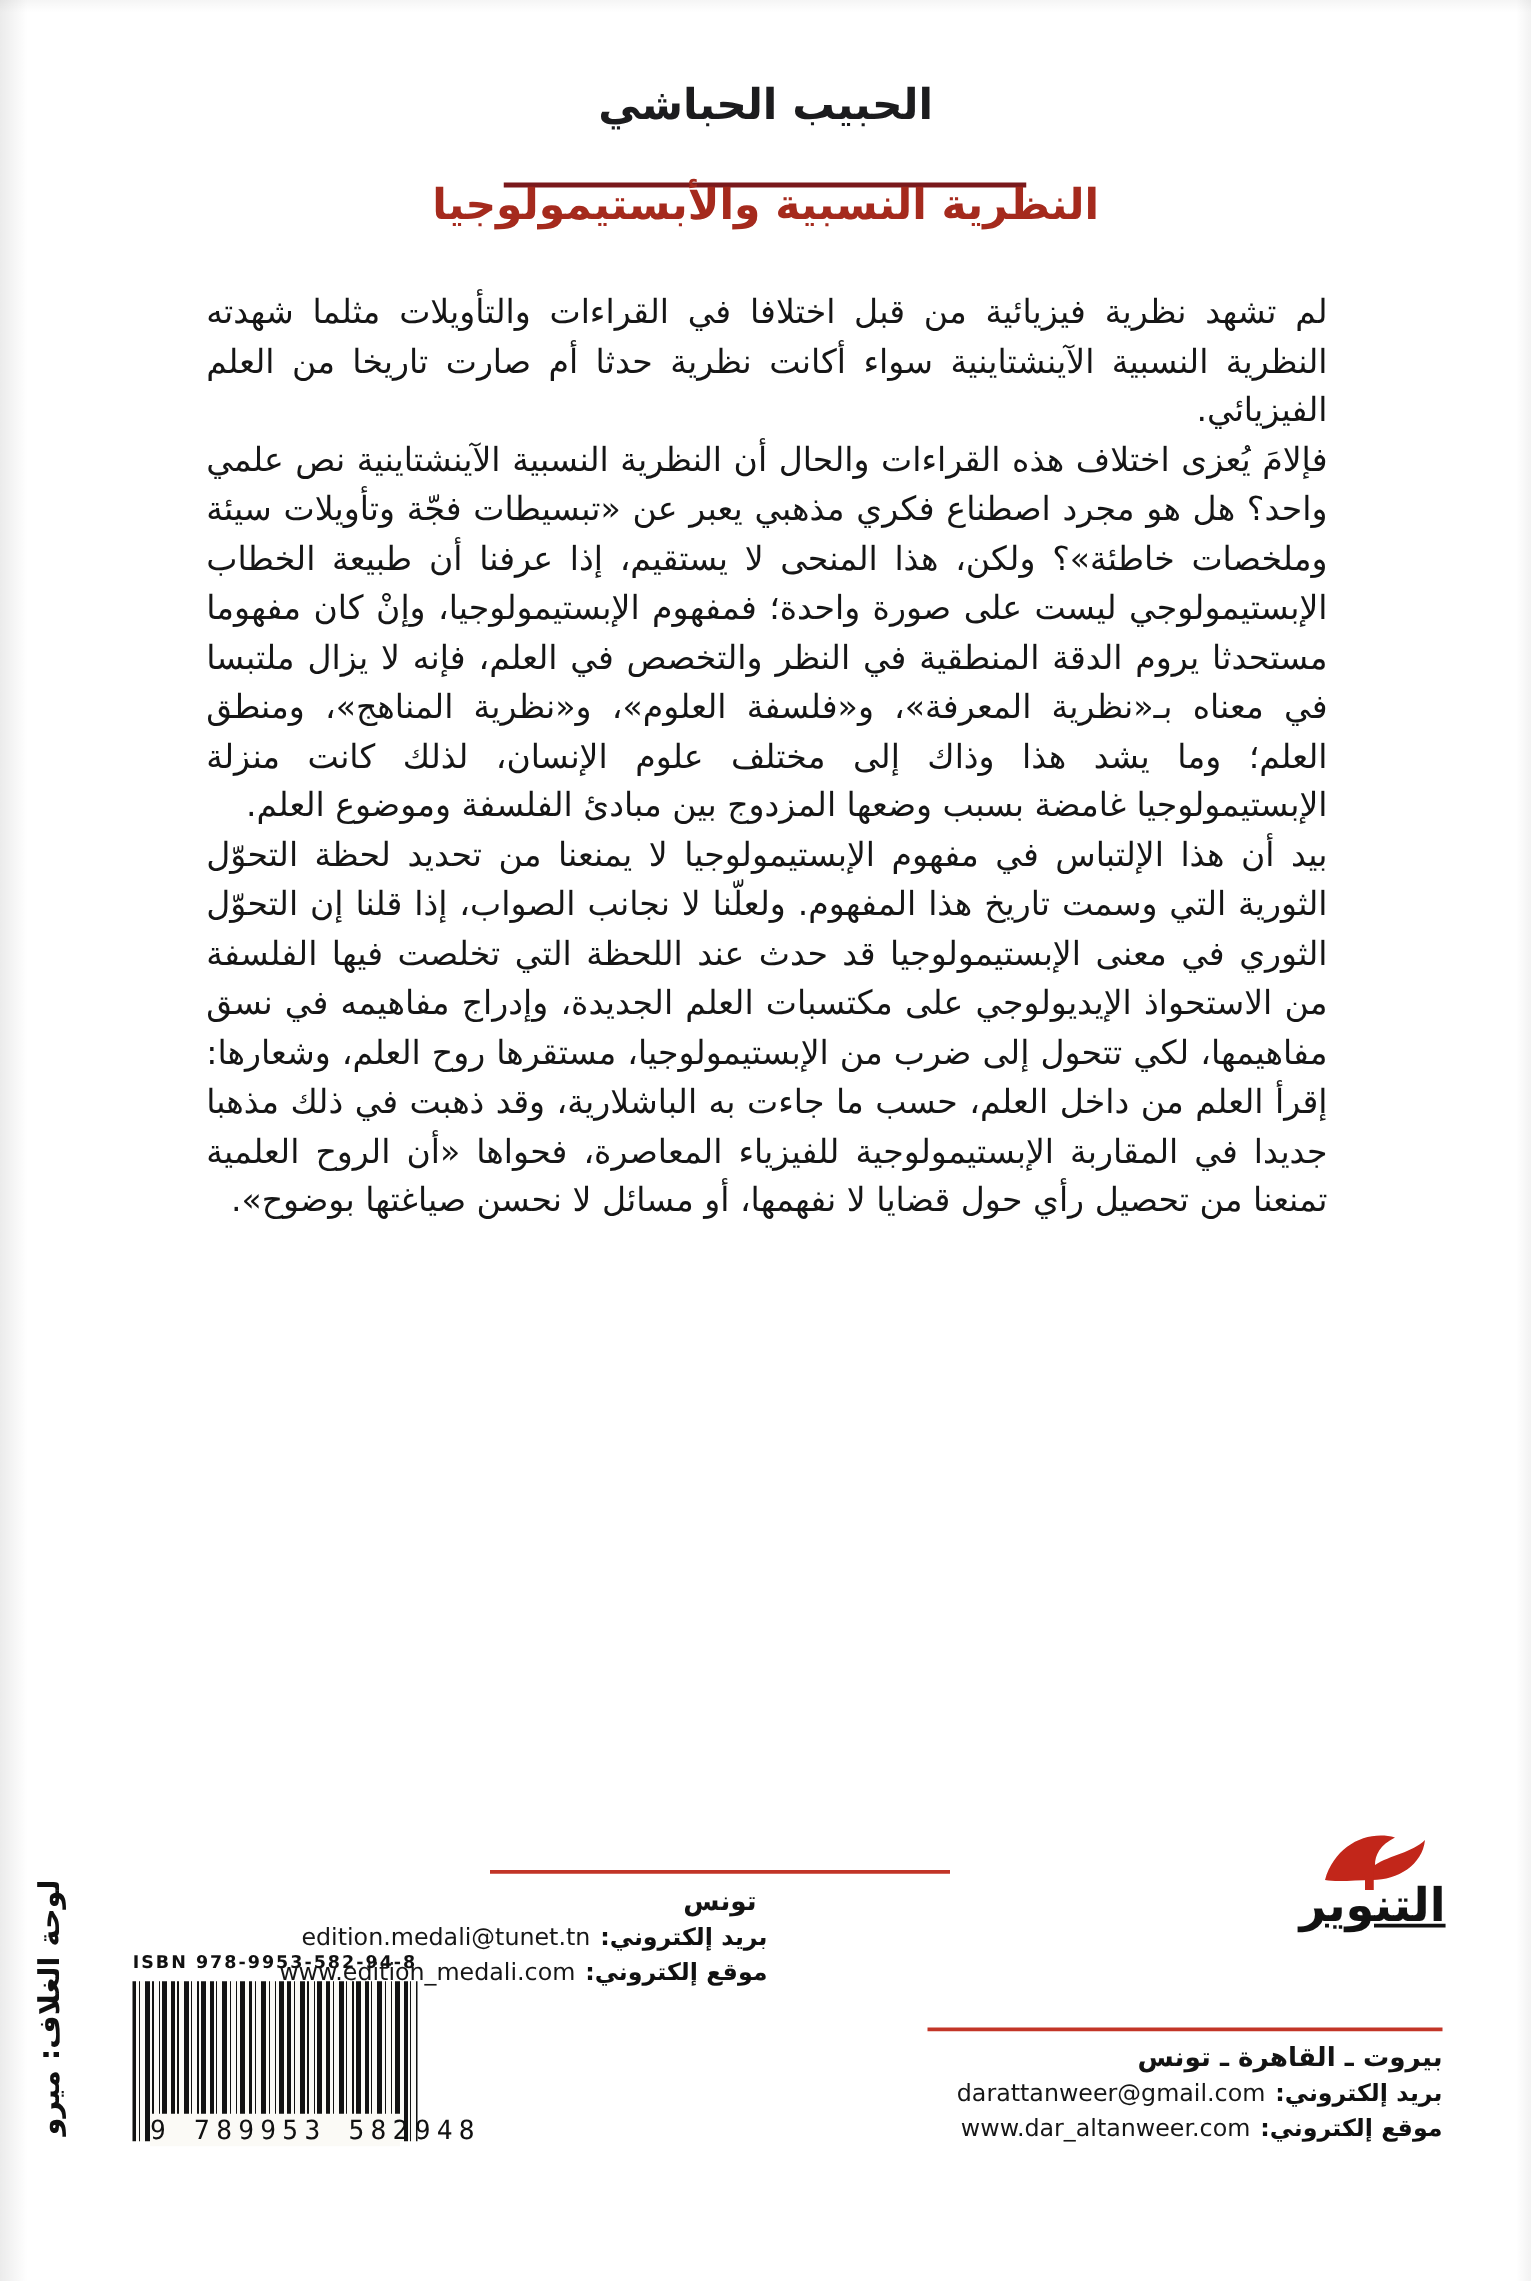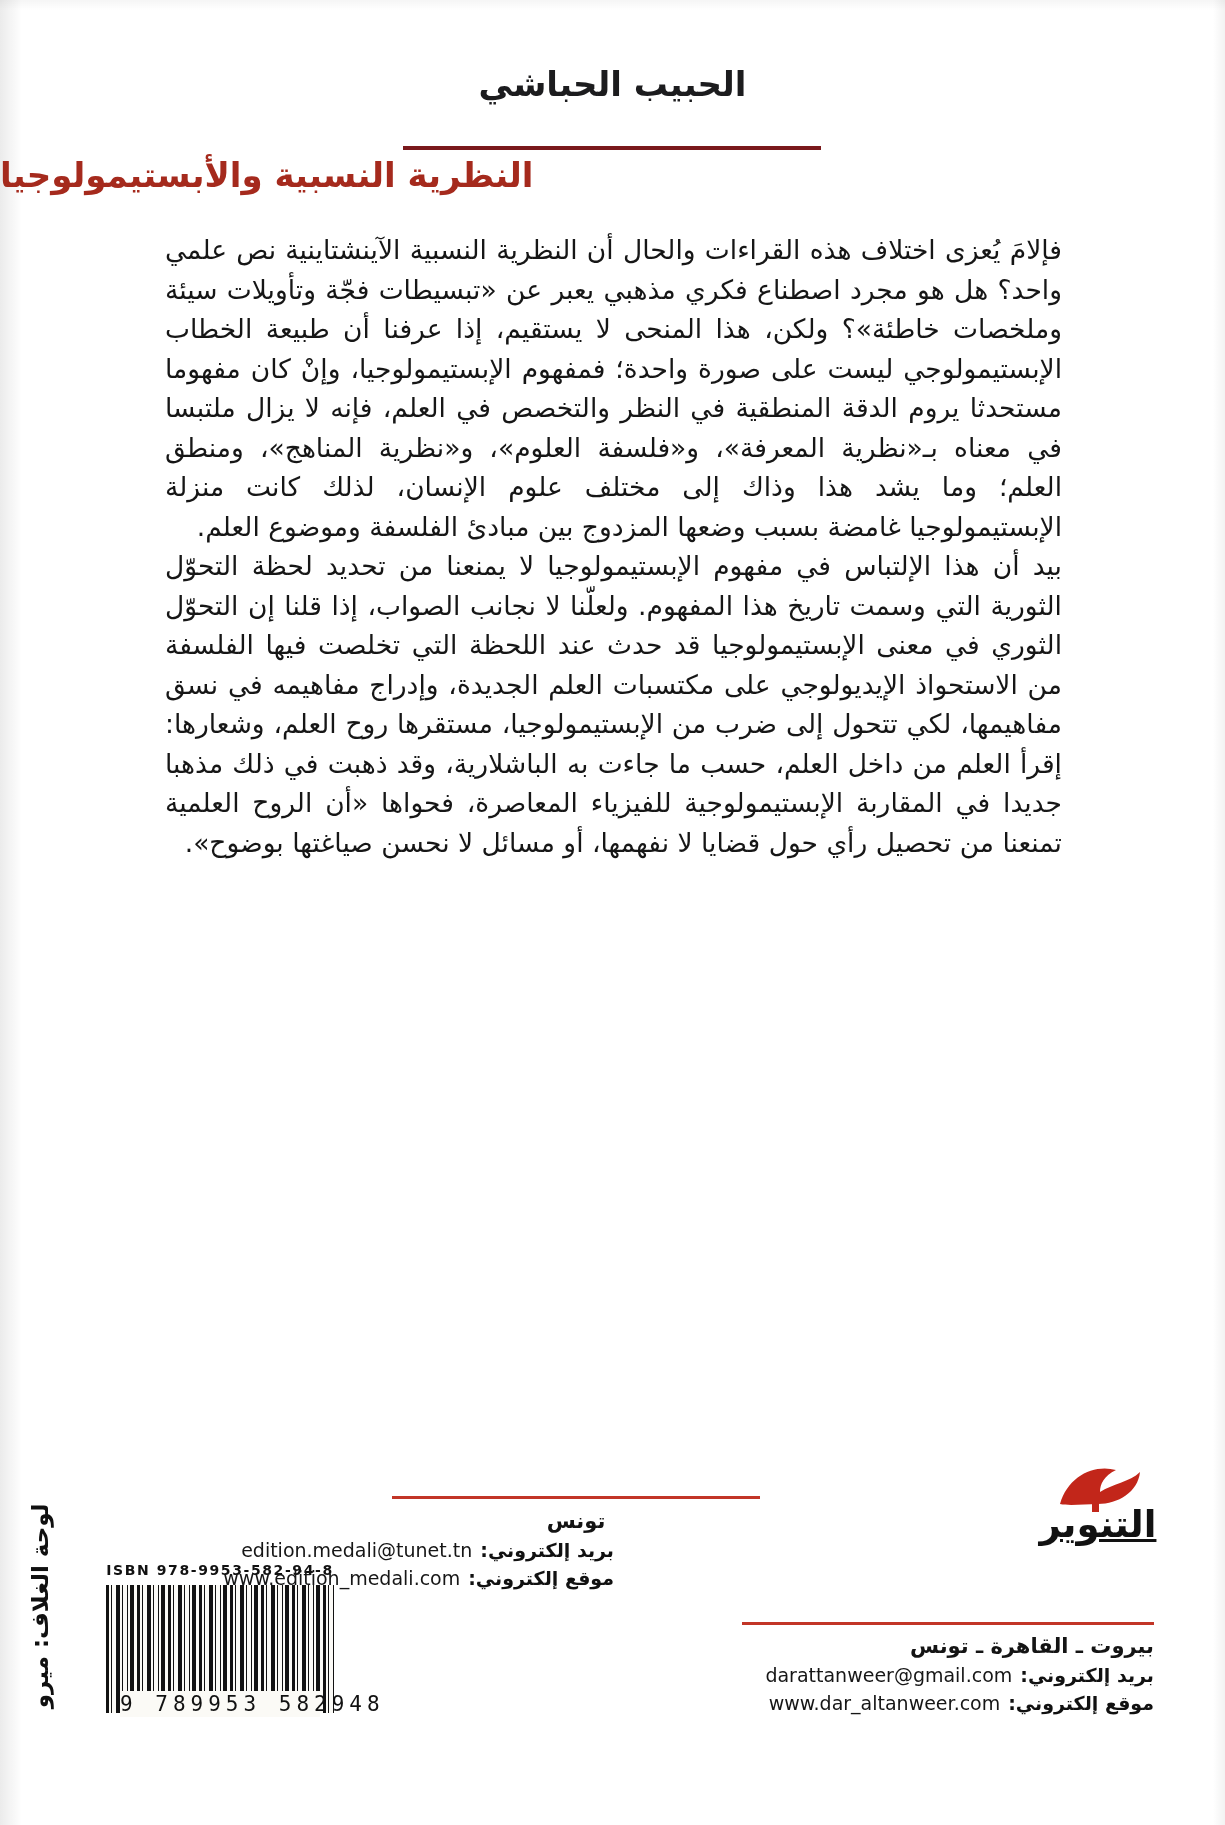--- a/index.html
+++ b/index.html
@@ -19,21 +19,21 @@
   
   .author {
     position:absolute; top:64px; left:0; right:0; text-align:center;
     font-size:34px; font-weight:bold; color:#1c1c1e; direction:rtl;
   }
   .title-rule {
     position:absolute; top:146px; left:403px; width:418px; height:4px;
     background:#7a191c;
   }
   .book-title {
-    position:absolute; top:155px; left:0; right:0; text-align:left;
+    position:absolute; top:144px; left:0; right:0; text-align:center;
     font-size:34px; font-weight:bold; color:#a52a1d; direction:rtl;
   }
 
   
   .body-text {
     position:absolute; top:230px; right:163px; width:897px;
     direction:rtl; text-align:justify;
     font-size:26.5px; line-height:39.5px; color:#161616;
   }
   .body-text p { margin:0; }
@@ -100,20 +100,21 @@
 </head>
 <body>
 
 <div class="page">
 
   <div class="author">الحبيب الحباشي</div>
   <div class="title-rule"></div>
   <div class="book-title">النظرية النسبية والأبستيمولوجيا</div>
 
   <div class="body-text">
+    <p>لم تشهد نظرية فيزيائية من قبل اختلافا في القراءات والتأويلات مثلما شهدته النظرية النسبية الآينشتاينية سواء أكانت نظرية حدثا أم صارت تاريخا من العلم الفيزيائي.</p>
     <p>فإلامَ يُعزى اختلاف هذه القراءات والحال أن النظرية النسبية الآينشتاينية نص علمي واحد؟ هل هو مجرد اصطناع فكري مذهبي يعبر عن «تبسيطات فجّة وتأويلات سيئة وملخصات خاطئة»؟ ولكن، هذا المنحى لا يستقيم، إذا عرفنا أن طبيعة الخطاب الإبستيمولوجي ليست على صورة واحدة؛ فمفهوم الإبستيمولوجيا، وإنْ كان مفهوما مستحدثا يروم الدقة المنطقية في النظر والتخصص في العلم، فإنه لا يزال ملتبسا في معناه بـ«نظرية المعرفة»، و«فلسفة العلوم»، و«نظرية المناهج»، ومنطق العلم؛ وما يشد هذا وذاك إلى مختلف علوم الإنسان، لذلك كانت منزلة الإبستيمولوجيا غامضة بسبب وضعها المزدوج بين مبادئ الفلسفة وموضوع العلم.</p>
     <p>بيد أن هذا الإلتباس في مفهوم الإبستيمولوجيا لا يمنعنا من تحديد لحظة التحوّل الثورية التي وسمت تاريخ هذا المفهوم. ولعلّنا لا نجانب الصواب، إذا قلنا إن التحوّل الثوري في معنى الإبستيمولوجيا قد حدث عند اللحظة التي تخلصت فيها الفلسفة من الاستحواذ الإيديولوجي على مكتسبات العلم الجديدة، وإدراج مفاهيمه في نسق مفاهيمها، لكي تتحول إلى ضرب من الإبستيمولوجيا، مستقرها روح العلم، وشعارها: إقرأ العلم من داخل العلم، حسب ما جاءت به الباشلارية، وقد ذهبت في ذلك مذهبا جديدا في المقاربة الإبستيمولوجية للفيزياء المعاصرة، فحواها «أن الروح العلمية تمنعنا من تحصيل رأي حول قضايا لا نفهمها، أو مسائل لا نحسن صياغتها بوضوح».</p>
   </div>
 
   <div class="cover-credit">لوحة الغلاف: ميرو</div>
 
   <div class="isbn-block">
     <div class="isbn-label">ISBN 978-9953-582-94-8</div>
     <div class="barcode">
       <div class="barcode-digits">9 789953 582948</div>

